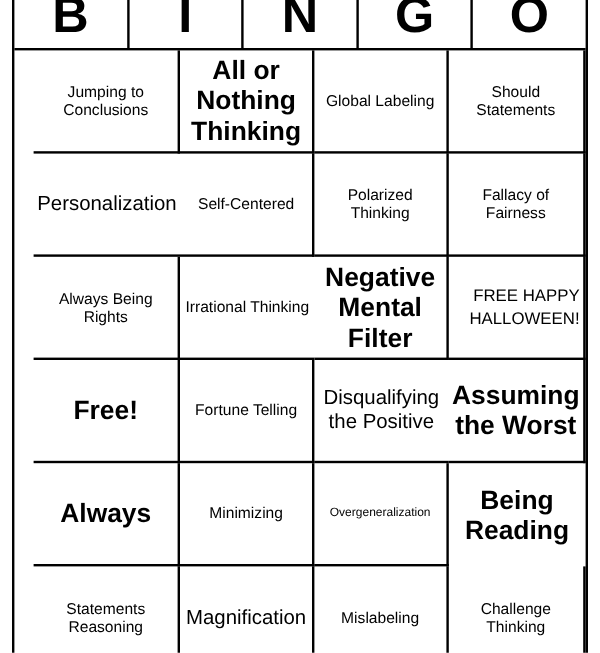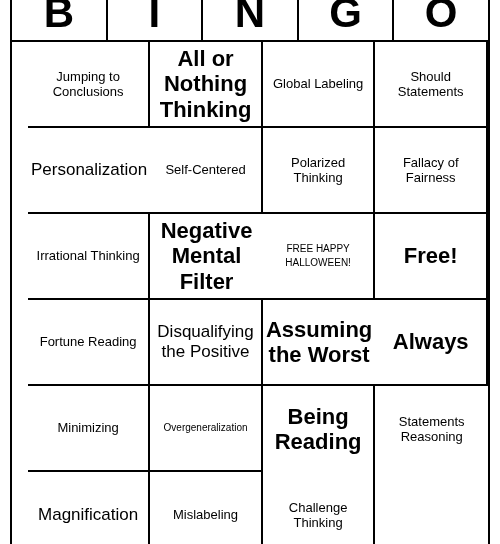--- a/index.html
+++ b/index.html
@@ -66,22 +66,22 @@
       font-weight: bold;
       line-height: 1.15;
     }
     .cell-small {
       font-size: 17px;
     }
     .cell-tiny {
       font-size: 10px;
     }
     .cell-holiday {
-      font-size: 10px;
-      text-align: center;
+      font-size: 14px;
+      text-align: right;
       line-height: 1.4;
     }
   </style>
 </head>
 <body>
 
 <div class="bingo-card">
   <div class="bingo-header">
   <div class="bingo-letter">B</div>
       <div class="bingo-letter">I</div>
@@ -91,25 +91,26 @@
     </div>
   <div class="bingo-grid">
   <div class="bingo-cell">Jumping to Conclusions</div>
       <div class="bingo-cell cell-large">All or Nothing Thinking</div>
       <div class="bingo-cell">Global Labeling</div>
       <div class="bingo-cell">Should Statements</div>
       <div class="bingo-cell cell-small">Personalization</div>
       <div class="bingo-cell">Self-Centered</div>
       <div class="bingo-cell">Polarized Thinking</div>
       <div class="bingo-cell">Fallacy of Fairness</div>
+      <div class="bingo-cell">Always Being Rights</div>
       <div class="bingo-cell">Irrational Thinking</div>
       <div class="bingo-cell cell-large">Negative Mental Filter</div>
       <div class="bingo-cell cell-holiday">FREE HAPPY HALLOWEEN!</div>
       <div class="bingo-cell cell-free">Free!</div>
-      <div class="bingo-cell">Fortune Reading</div>
+      <div class="bingo-cell">Fortune Telling</div>
       <div class="bingo-cell cell-small">Disqualifying the Positive</div>
       <div class="bingo-cell cell-large">Assuming the Worst</div>
       <div class="bingo-cell cell-large">Always</div>
       <div class="bingo-cell">Minimizing</div>
       <div class="bingo-cell cell-tiny">Overgeneralization</div>
       <div class="bingo-cell cell-large">Being Reading</div>
       <div class="bingo-cell">Statements Reasoning</div>
       <div class="bingo-cell cell-small">Magnification</div>
       <div class="bingo-cell">Mislabeling</div>
       <div class="bingo-cell">Challenge Thinking</div>

